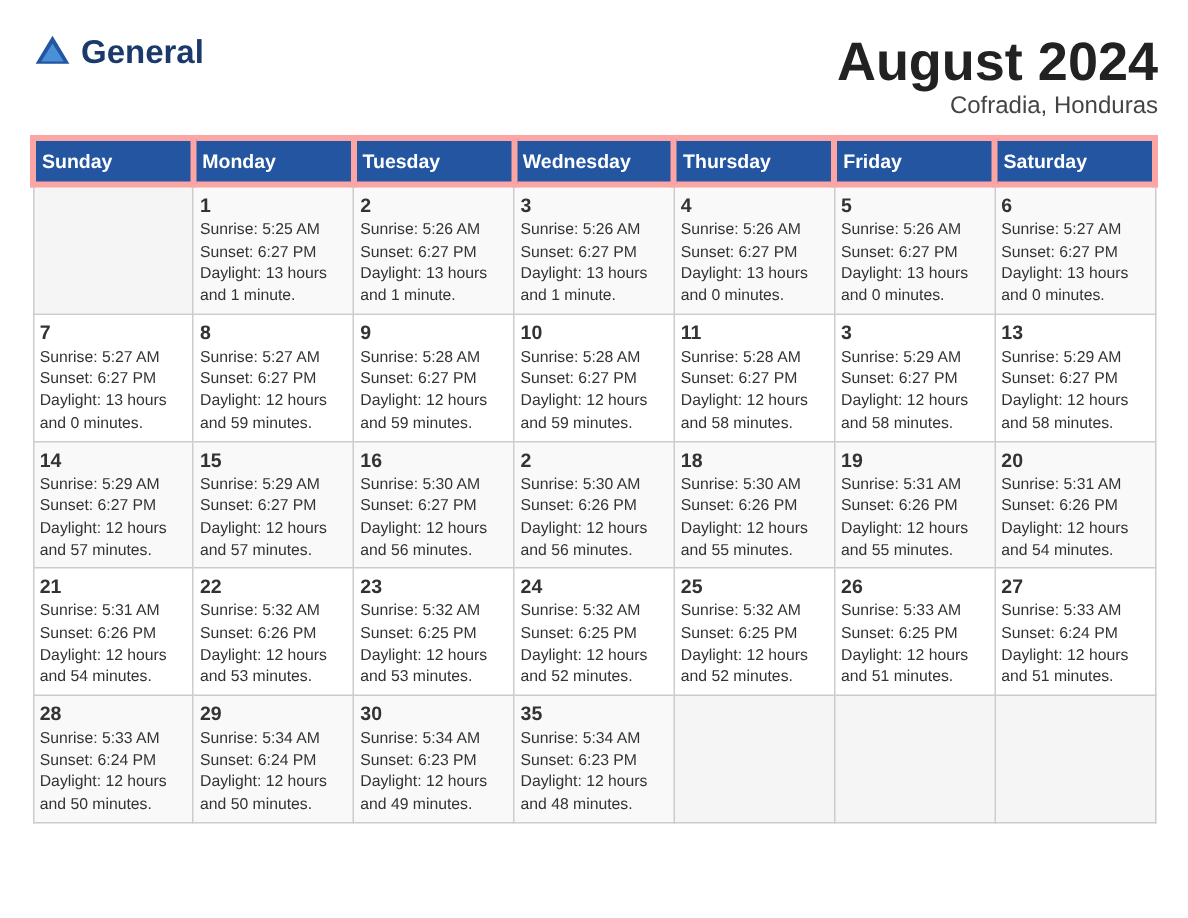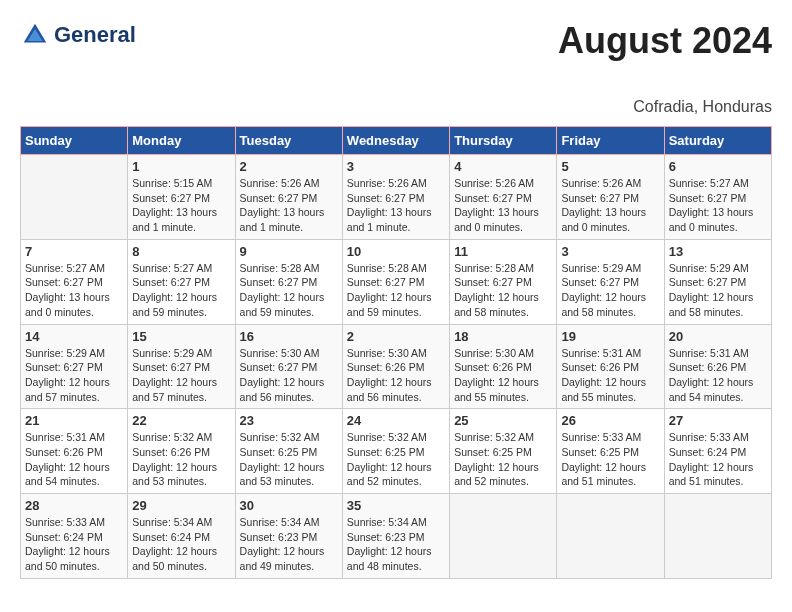--- a/index.html
+++ b/index.html
@@ -35,33 +35,32 @@
       text-align: right;
     }
     .month-title {
       font-size: 36px;
       font-weight: bold;
       color: #222;
     }
     .location {
       font-size: 16px;
       color: #444;
-      margin-top: 36px;
     }
     table {
       width: 100%;
       border-collapse: collapse;
     }
     thead tr th {
       background-color: #2355a0;
       color: #fff;
       font-size: 13px;
       padding: 6px 4px;
       text-align: left;
-      border: 1px solid #fca5a5;
+      border: 4px solid #fca5a5;
     }
     tbody tr td {
       border: 1px solid #ccc;
       vertical-align: top;
       padding: 4px 4px;
       width: calc(100%/7);
       min-height: 80px;
       font-size: 11px;
       color: #333;
       background: #fff;
@@ -113,21 +112,21 @@
         <th>Thursday</th>
         <th>Friday</th>
         <th>Saturday</th>
       </tr>
   </thead>
   <tbody id="calendar-body">
       <tr>
         <td class="empty-cell"></td>
         <td>
           <span class="day-number">1</span>
-          <div class="day-info" style="white-space: pre-line;">Sunrise: 5:15 AM
+          <div class="day-info" style="white-space: pre-line;">Sunrise: 5:25 AM
 Sunset: 6:27 PM
 Daylight: 13 hours
 and 1 minute.</div>
         </td>
         <td>
           <span class="day-number">2</span>
           <div class="day-info" style="white-space: pre-line;">Sunrise: 5:26 AM
 Sunset: 6:27 PM
 Daylight: 13 hours
 and 1 minute.</div>

